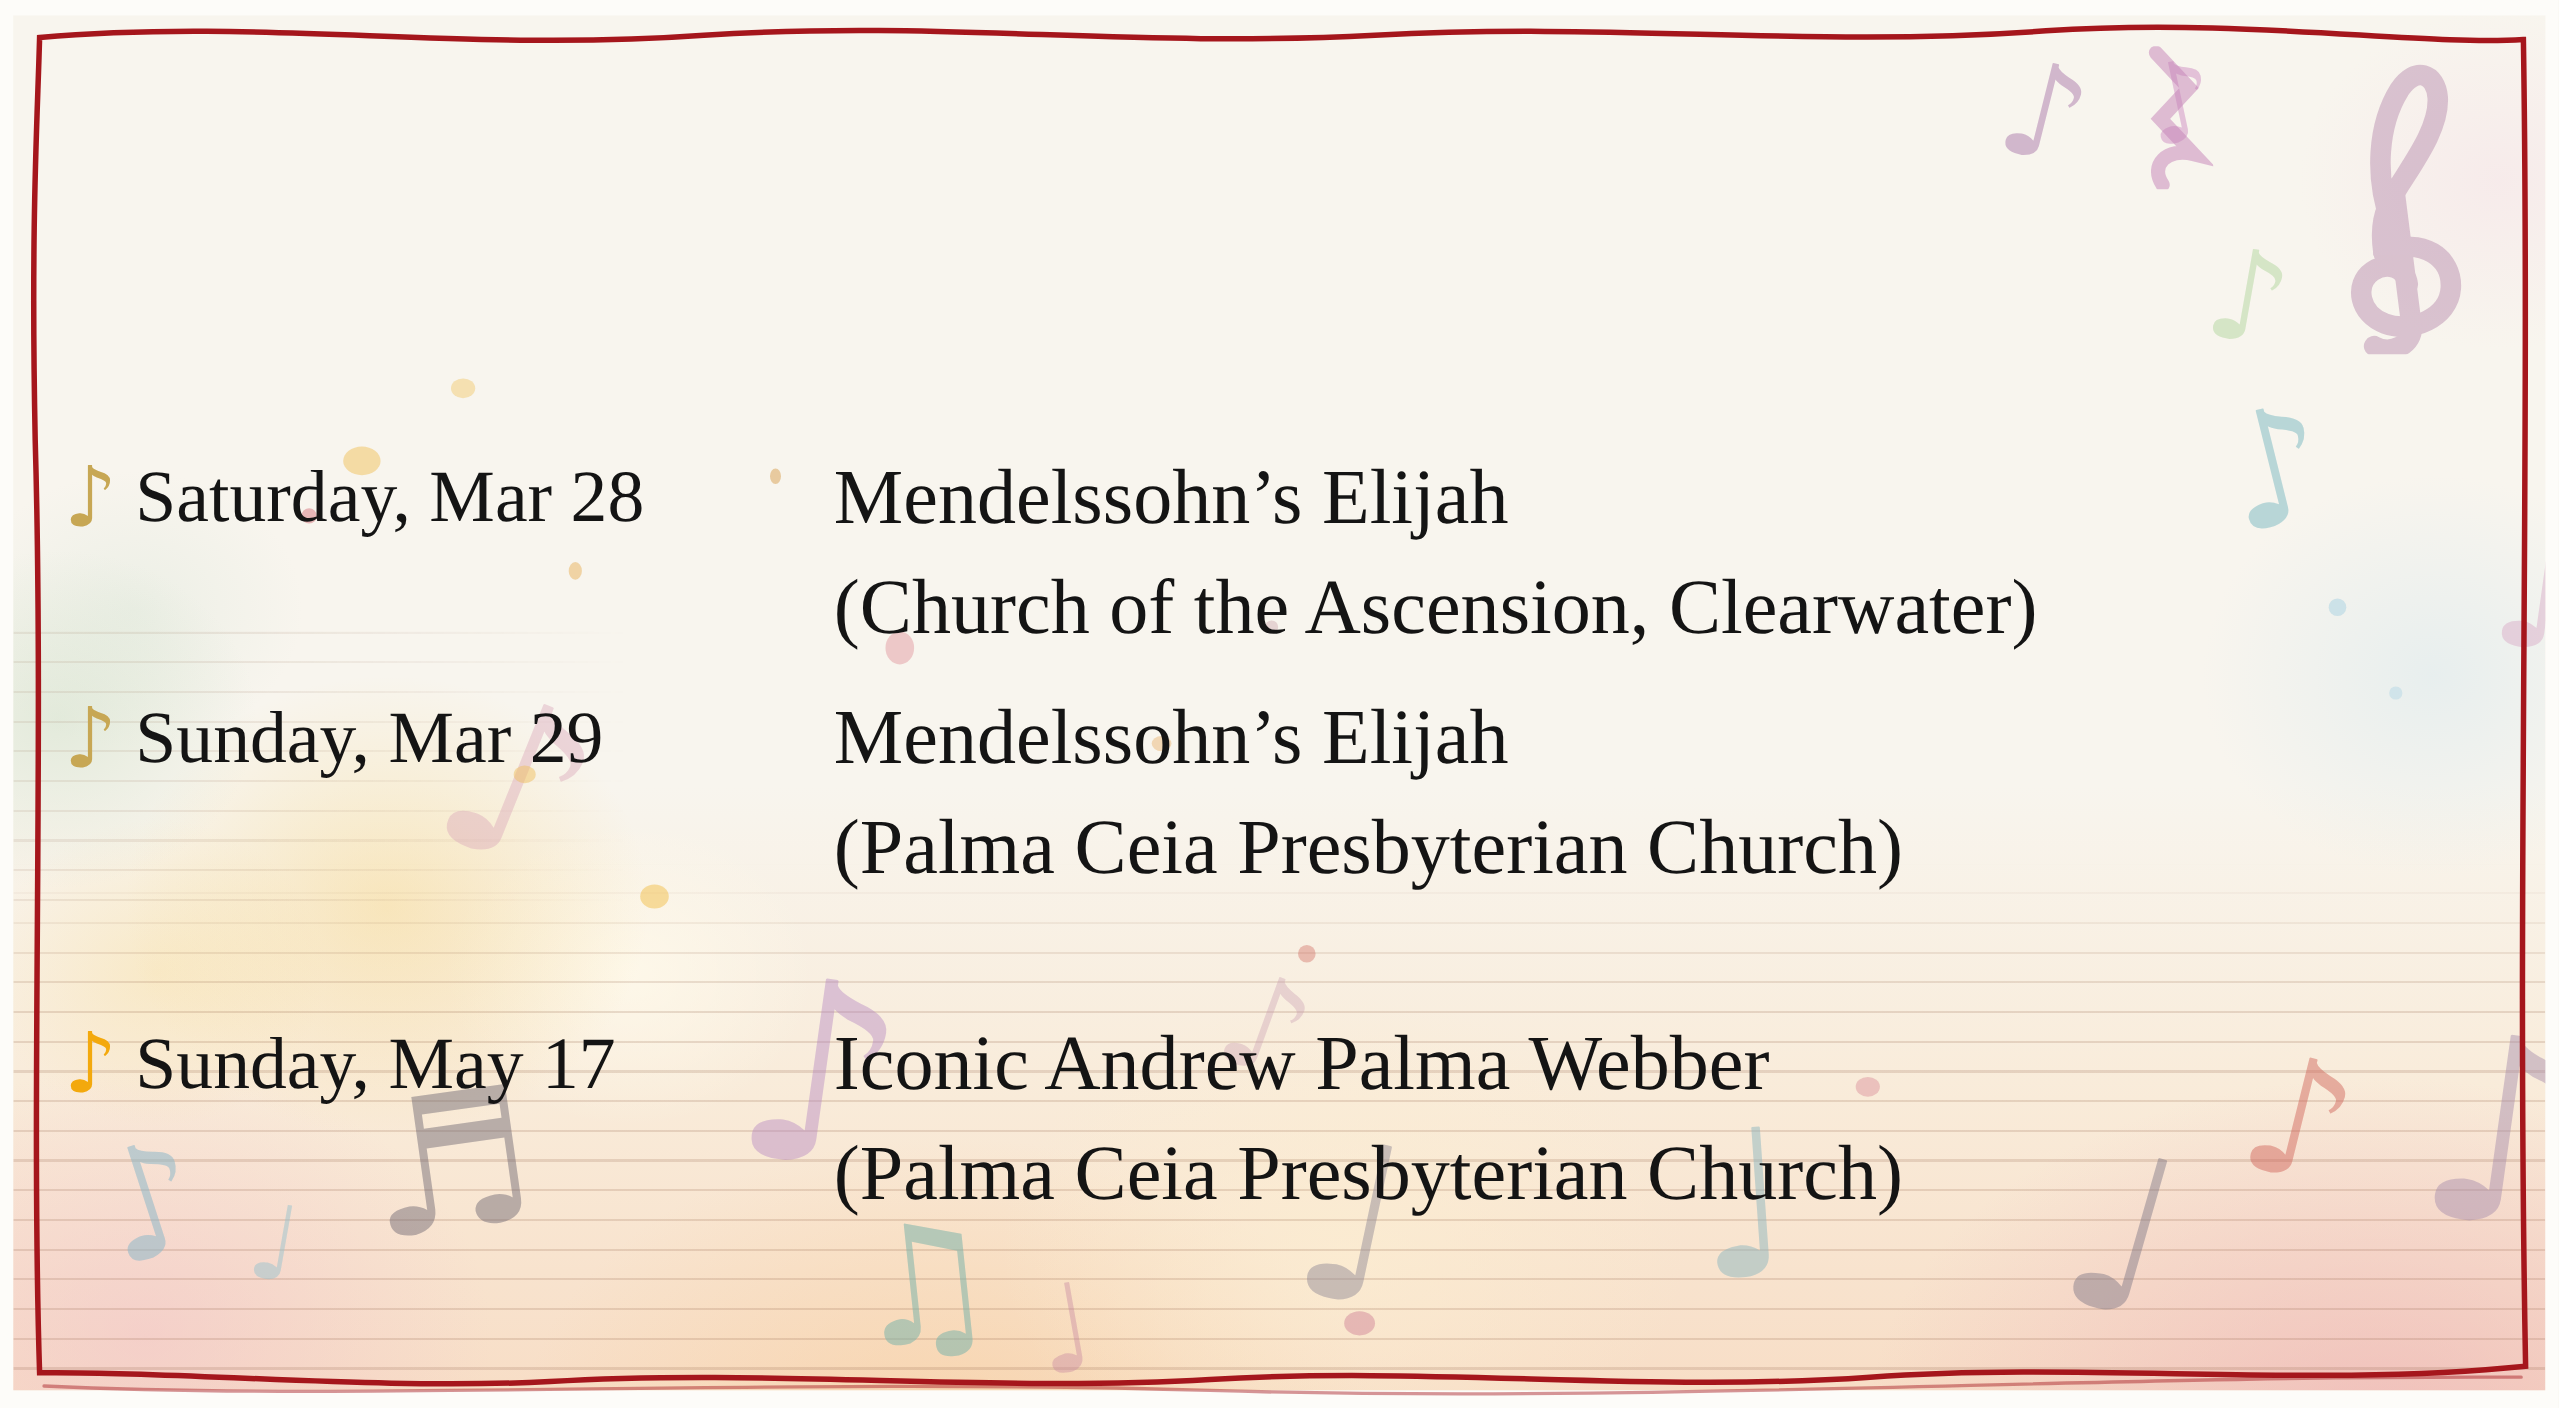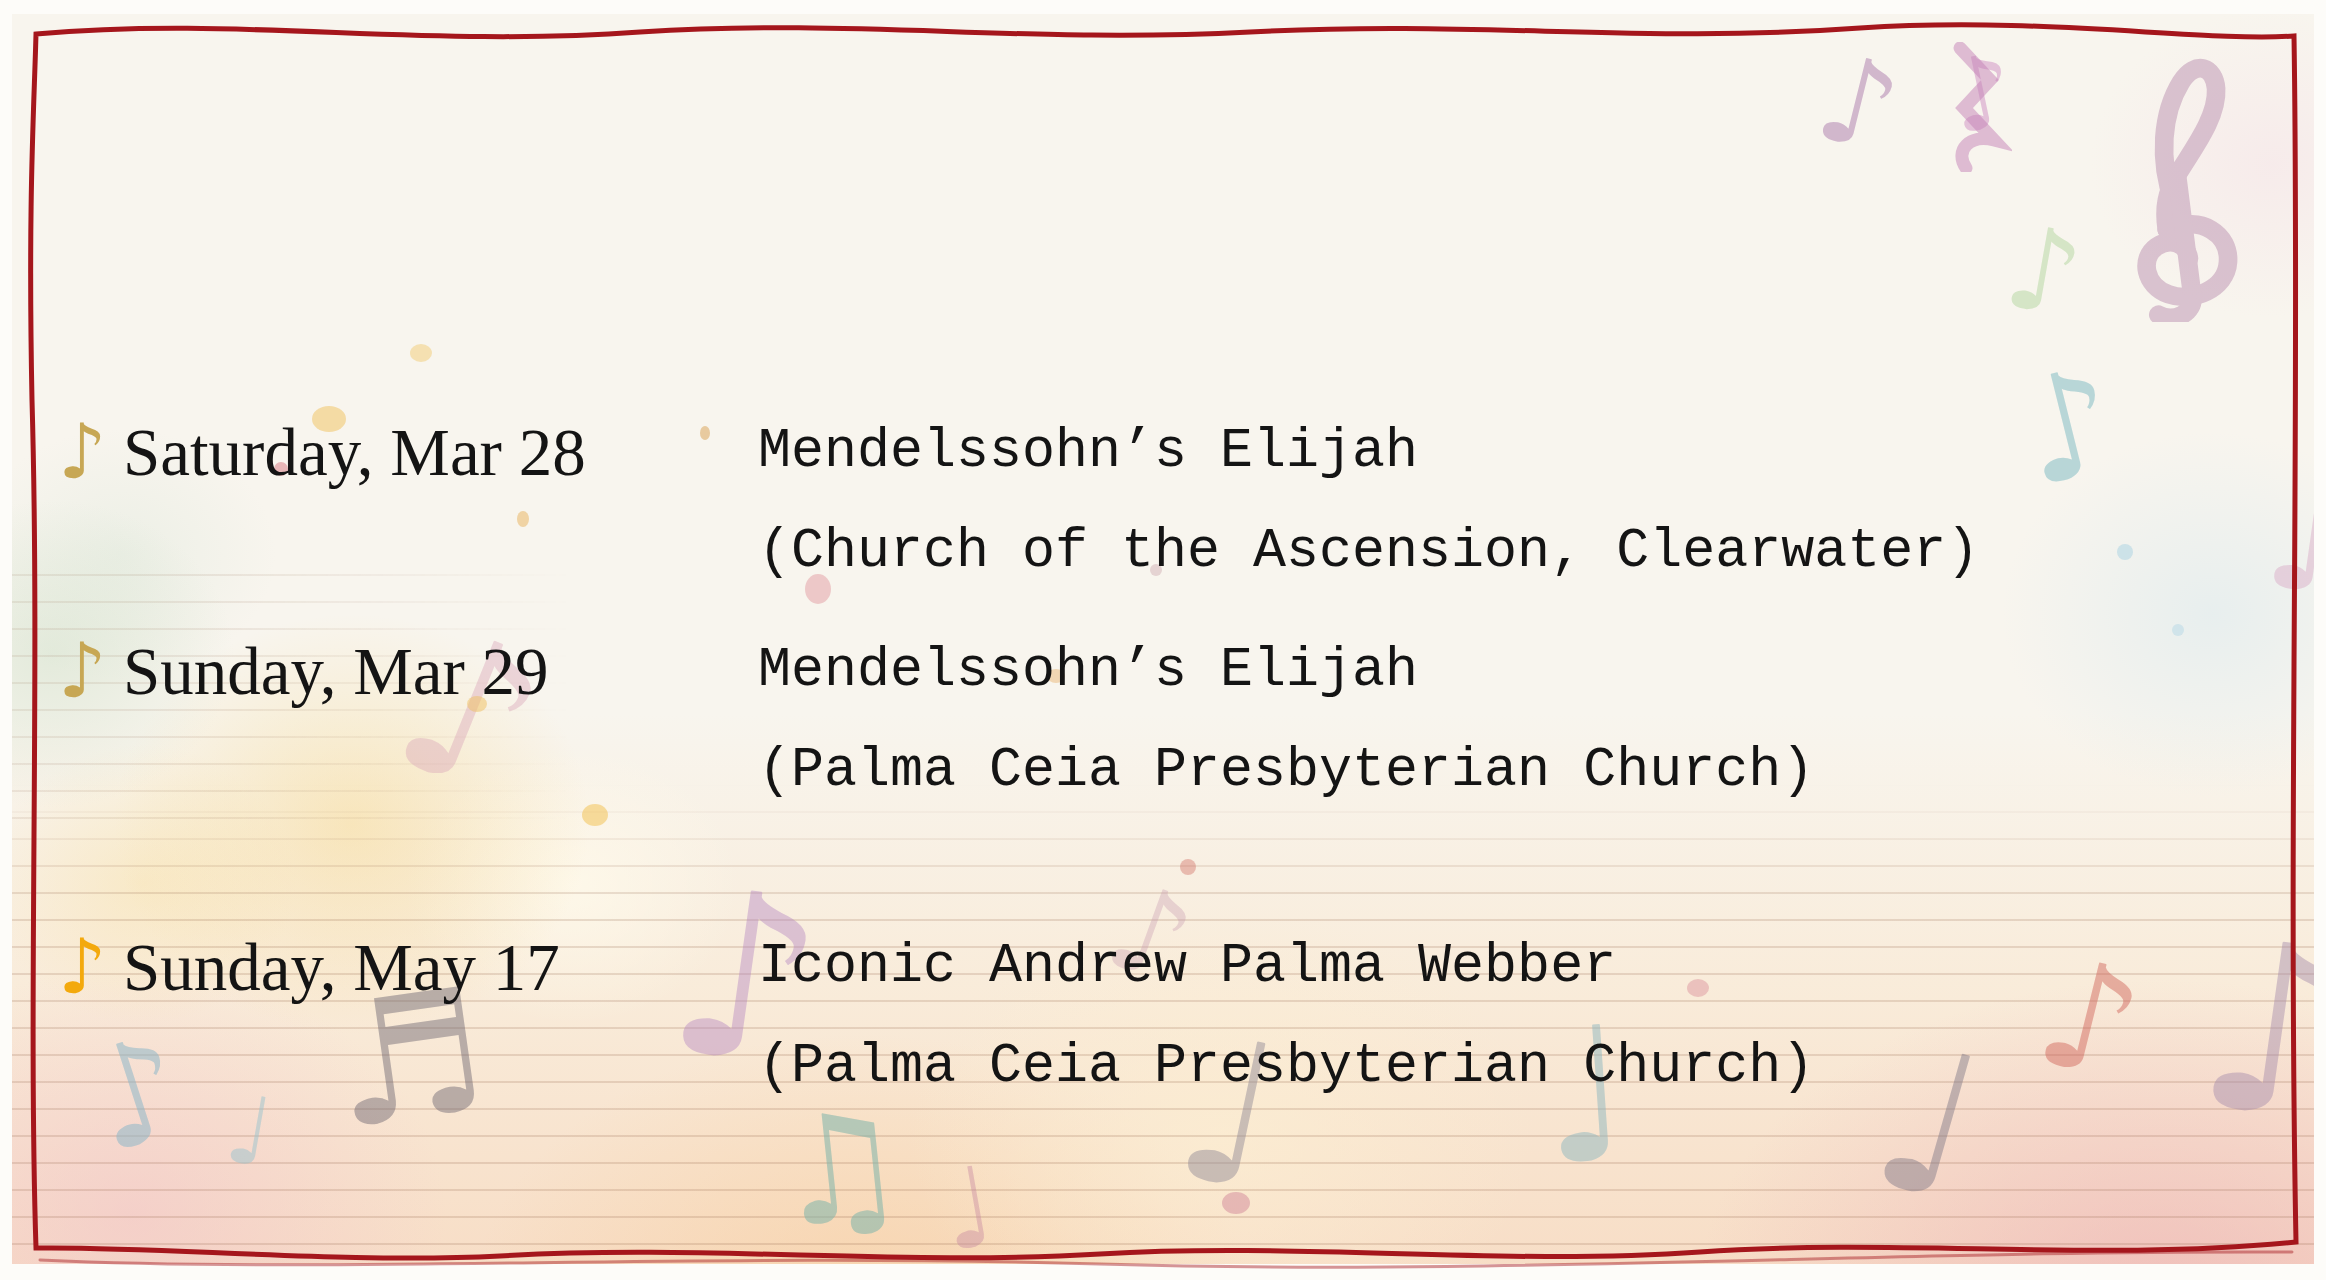--- a/index.html
+++ b/index.html
@@ -60,21 +60,21 @@
   .event-row{position:relative;padding-left:111px;display:flex;align-items:flex-start;}
   .event-row.gap-small{margin-top:19px;}
   .event-row.gap-large{margin-top:96px;}
   .bullet{
     position:absolute;left:46px;top:0;
     font-family:"DejaVu Sans",sans-serif;font-size:76px;line-height:100px;
   }
   .bullet.muted{color:var(--bullet-muted,#c7a754);}
   .bullet.bright{color:var(--bullet-bright,#f3a90d);}
   .date-col{flex:0 0 635px;font-size:67px;line-height:100px;color:var(--text,#141414);}
-  .desc-col{flex:1;font-size:55px;line-height:100px;color:var(--text,#141414);font-family:Liberation Mono, monospace;}
+  .desc-col{flex:1;font-size:71px;line-height:100px;color:var(--text,#141414);}
   .desc-col .venue{display:block;}
   
   .border-svg{position:absolute;left:0;top:0;width:2326px;height:1280px;pointer-events:none;}
   .clef-svg{position:absolute;pointer-events:none;}
 </style>
 </head>
 <body style="--bg: #f8f5ee; --title: #6b3da6; --text: #141414; --bullet-muted: #c7a754; --bullet-bright: #f3a90d;">
 
 <div class="slide">
   <div class="wash"></div>

